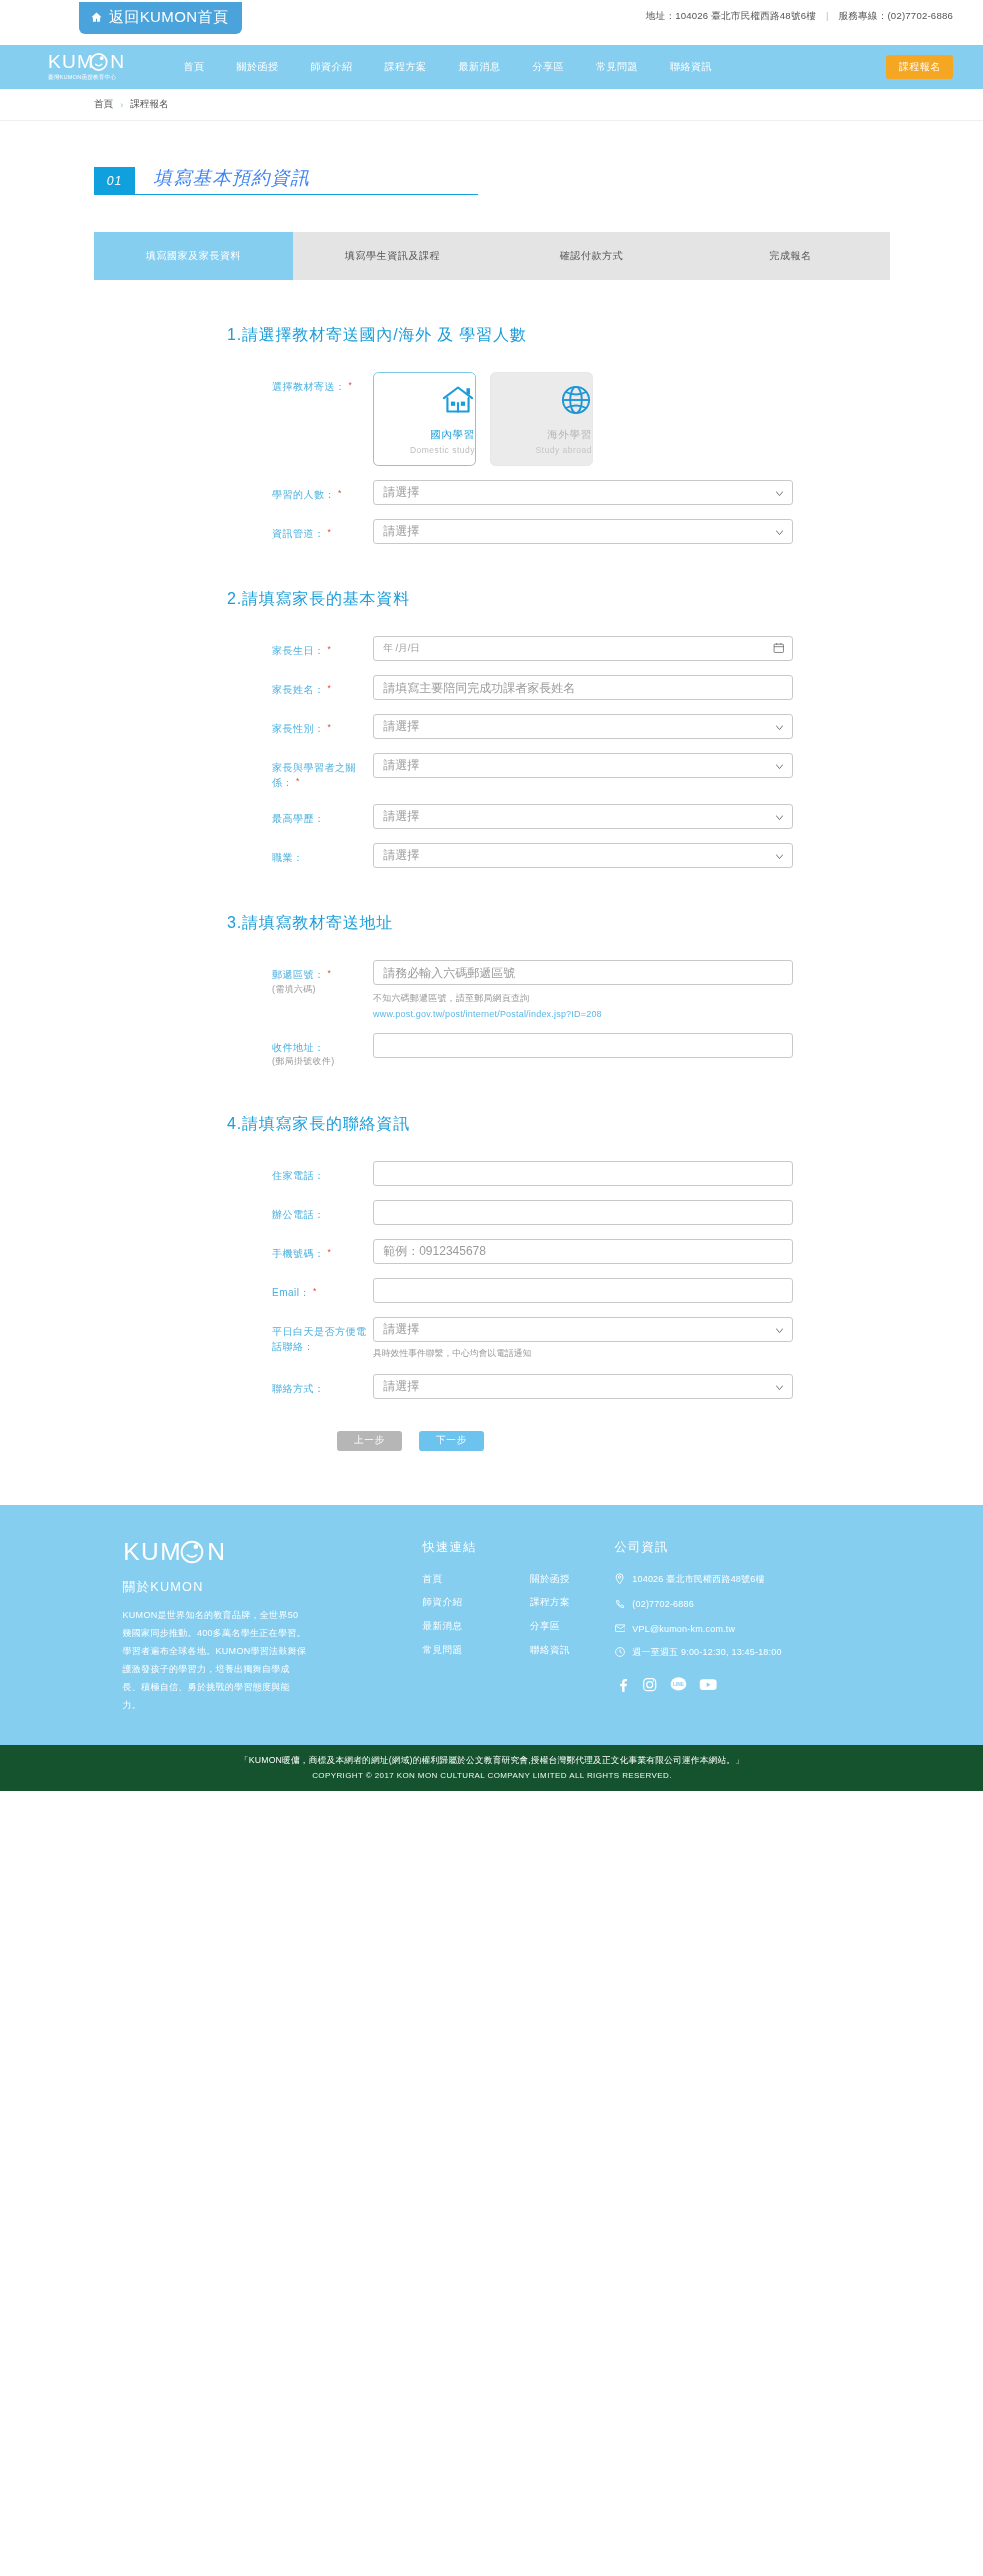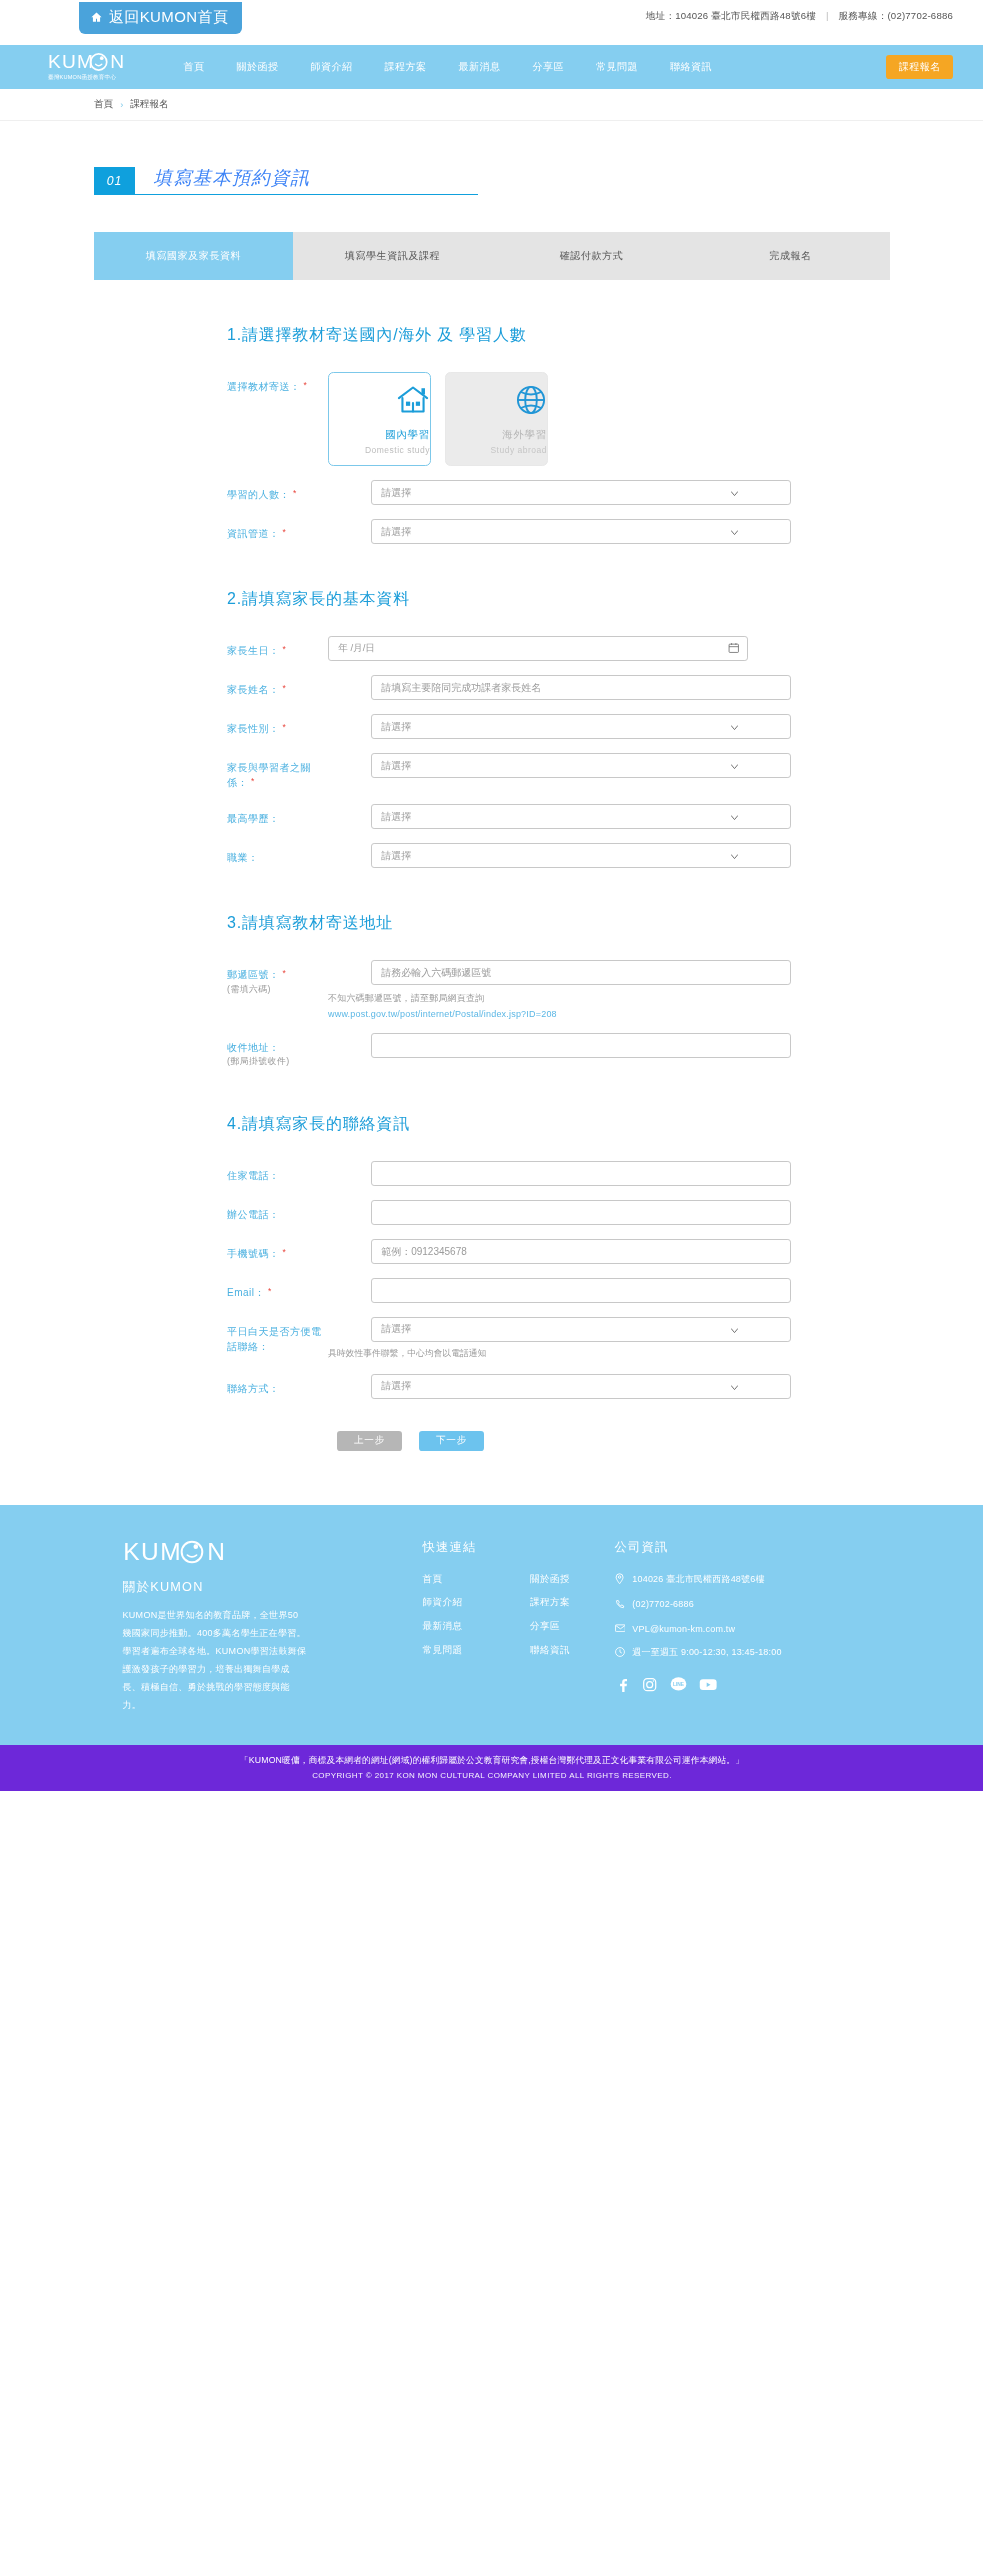--- a/index.html
+++ b/index.html
@@ -160,37 +160,37 @@
     padding-left: 227px;
   }
   .row .label {
     width: 101px;
     font-size: 10px;
     color: #4ab0e0;
     padding-top: 7px;
     letter-spacing: 0.5px;
     line-height: 1.5;
     flex-shrink: 0;
+    margin-left: 45px;
   }
   .row .label .req { color: #e8453c; font-size: 8.5px; margin-left: 3.1px; vertical-align: top; }
   .row .label .sub { display:block; color:#999; font-size: 8.8px; margin-top: 0.8px; }
   .row .field { width: 420px; }
 
   .ipt, .sel {
     width: 100%;
     height: 25px;
     border: 0.8px solid #c8c8c8;
     border-radius: 3.1px;
     background: #fff;
-    font-size: 10px;
+    font-size: 12px;
     color: #333;
     padding: 0 9.2px;
     font-family: "Liberation Sans", sans-serif;
     outline: none;
-    margin-left: 43px;
   }
   .ipt::placeholder { color: #9b9b9b; }
   .sel-wrap { position: relative; width: 100%; }
   .sel {
     appearance: none;
     -webkit-appearance: none;
     color: #9b9b9b;
     cursor: pointer;
   }
   .sel-wrap .caret {
@@ -275,21 +275,21 @@
   .f-h { font-size: 12.3px; letter-spacing: 1.2px; margin-bottom: 17px; }
   .f-links-grid { display: grid; grid-template-columns: 1fr 1fr; gap: 10.8px 23px; }
   .f-links-grid a { color: #fff; font-size: 9.5px; text-decoration: none; letter-spacing: 0.5px; }
   .f-col-info { flex: 1; }
   .f-info-line { display: flex; align-items: flex-start; gap: 7px; font-size: 9px; margin-bottom: 8.5px; letter-spacing: 0.2px; line-height: 1.55; }
   .f-info-line .fi { width: 10.8px; flex-shrink: 0; margin-top: 0.8px; }
   .f-social { display: flex; gap: 12.3px; margin-top: 15.4px; }
   .f-social span { cursor: pointer; }
 
   .copybar {
-    background: #6d28d9;
+    background: #14532d;
     padding: 10px 0 11.5px 0;
     text-align: center;
     color: #fff;
   }
   .copy-1 { font-size: 8.7px; letter-spacing: 0.2px; }
   .copy-2 { font-size: 8px; letter-spacing: 0.4px; margin-top: 3.1px; opacity: .95; }
 </style>
 </head>
 <body>
 

